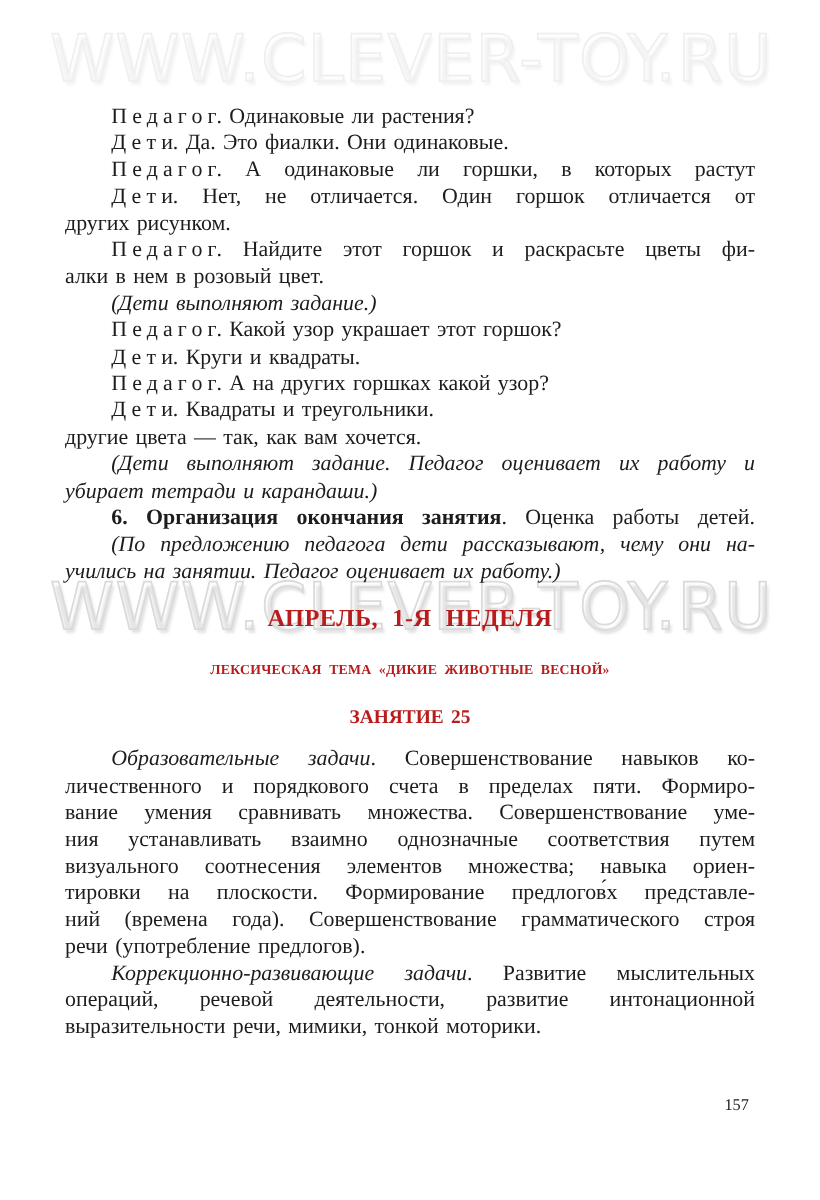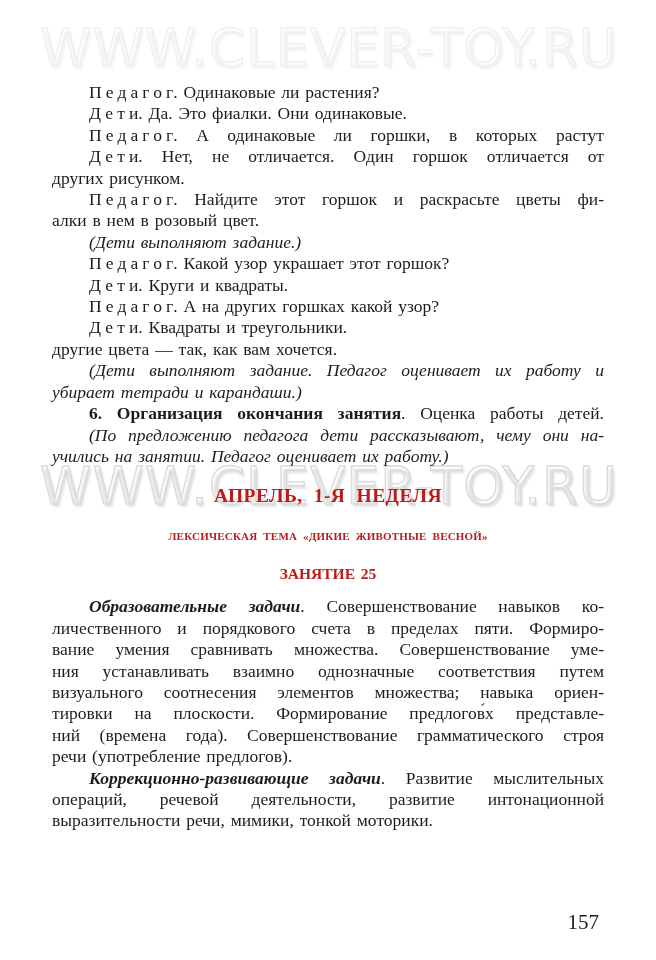--- a/index.html
+++ b/index.html
@@ -44,42 +44,41 @@
     line-height: 21.4px;
     word-spacing: 1.5px;
     z-index: 2;
   }
   .line { min-height: 21.4px; text-align: left; }
   .line.ind { padding-left: 37px; }
   .line.just { text-align: justify; text-align-last: justify; }
   .seg-sp { letter-spacing: 0.235em; margin-right: -0.235em; }
   .seg-it { font-style: italic; }
   .seg-b  { font-weight: bold; }
-  .seg-bi { font-weight: bold; font-style: italic; }
+  .seg-bi { font-weight: normal; font-style: italic; }
 
   
   h1.h-week, h2.h-theme, h3.h-lesson {
     text-align: center;
     font-weight: bold;
     font-family: "Liberation Serif", serif;
     color: #b91c1c;
     margin: 0;
   }
   h1.h-week   { margin-top: 17px; font-size: 19.5px; line-height: 24px; word-spacing: 6px; letter-spacing: 0.4px; }
   h2.h-theme  { margin-top: 18px; font-size: 11px; line-height: 21px; word-spacing: 3px; letter-spacing: 0.2px; }
   h3.h-lesson { margin-top: 17px; font-size: 15.5px; line-height: 19px; word-spacing: 2px; }
   .tasks { margin-top: 13px; }
 
   
   .pagenum {
     position: absolute;
     top: 876px; right: 57px;
-    font-size: 21px;
+    font-size: 13px;
     z-index: 2;
-    margin-top: 34px;
   }
 </style>
 </head>
 <body>
 
 <div class="page">
 
   <div class="watermark wm-top">WWW.CLEVER-TOY.RU</div>
   <div class="watermark wm-mid">WWW.CLEVER-TOY.RU</div>
 

